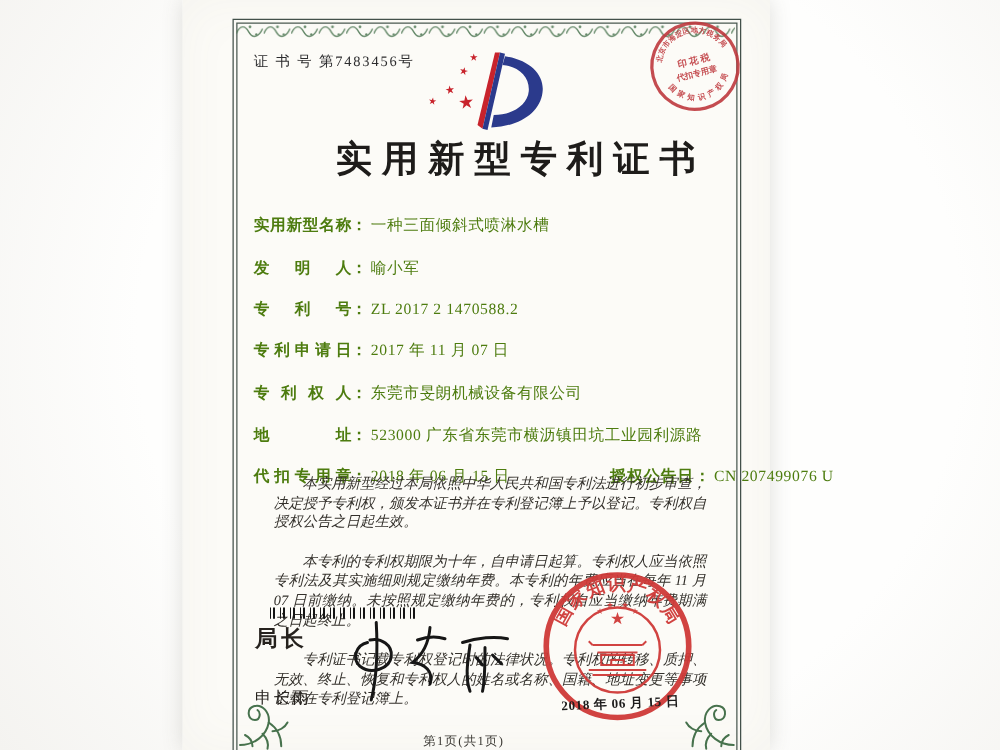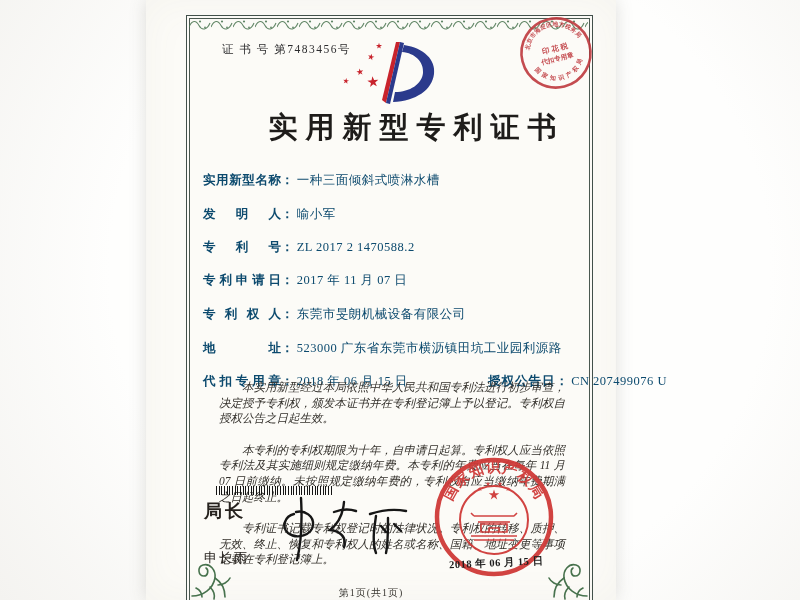--- a/index.html
+++ b/index.html
@@ -14,29 +14,29 @@
     background:#fcfbf7;
     box-shadow:0 0 16px rgba(80,75,65,.18), inset 0 0 40px rgba(120,110,90,.05);
   }
   .frame{
     position:absolute;left:40px;top:15px;width:405px;height:600px;
     border:1.5px solid #42504a;
   }
   .frame-inner{position:absolute;inset:2px;border:1px solid #4a5850;}
   .top-ornament{position:absolute;left:43px;top:18px;width:399px;height:13px;opacity:.85;}
   .cert-no{
-    position:absolute;left:57px;top:42px;font-size:11.5px;letter-spacing:1.5px;color:#2c2c2e;margin-left:19px;
+    position:absolute;left:57px;top:42px;font-size:11.5px;letter-spacing:1.5px;color:#2c2c2e;
   }
   .logo{position:absolute;left:190px;top:40px;width:104px;height:68px;}
   .title{
     position:absolute;left:40px;top:108px;width:405px;text-align:center;
     font-size:29px;font-weight:bold;letter-spacing:8px;color:#1e1c1a;white-space:nowrap;margin-left:28px;
   }
   .fields{position:absolute;left:57px;top:0;width:380px;}
-  .row{position:absolute;left:0;font-size:12.5px;white-space:nowrap;color:#0c4a6e;}
+  .row{position:absolute;left:0;font-size:12.5px;white-space:nowrap;color:#4d7c0f;}
   .lbl{display:inline-block;font-weight:bold;}
   .lbl-t{display:inline-block;width:78px;text-align:justify;text-align-last:justify;}
   .lbl::after{content:"：";font-weight:bold;}
   .val{letter-spacing:.5px;}
   .pair2{position:absolute;left:285px;top:0;}
   .paras{position:absolute;left:57px;top:364px;width:378px;}
   .paras p{
     margin:16px;text-indent:2em;font-size:11.5px;line-height:15.6px;
     text-align:justify;font-style:italic;color:#33302b;
   }

